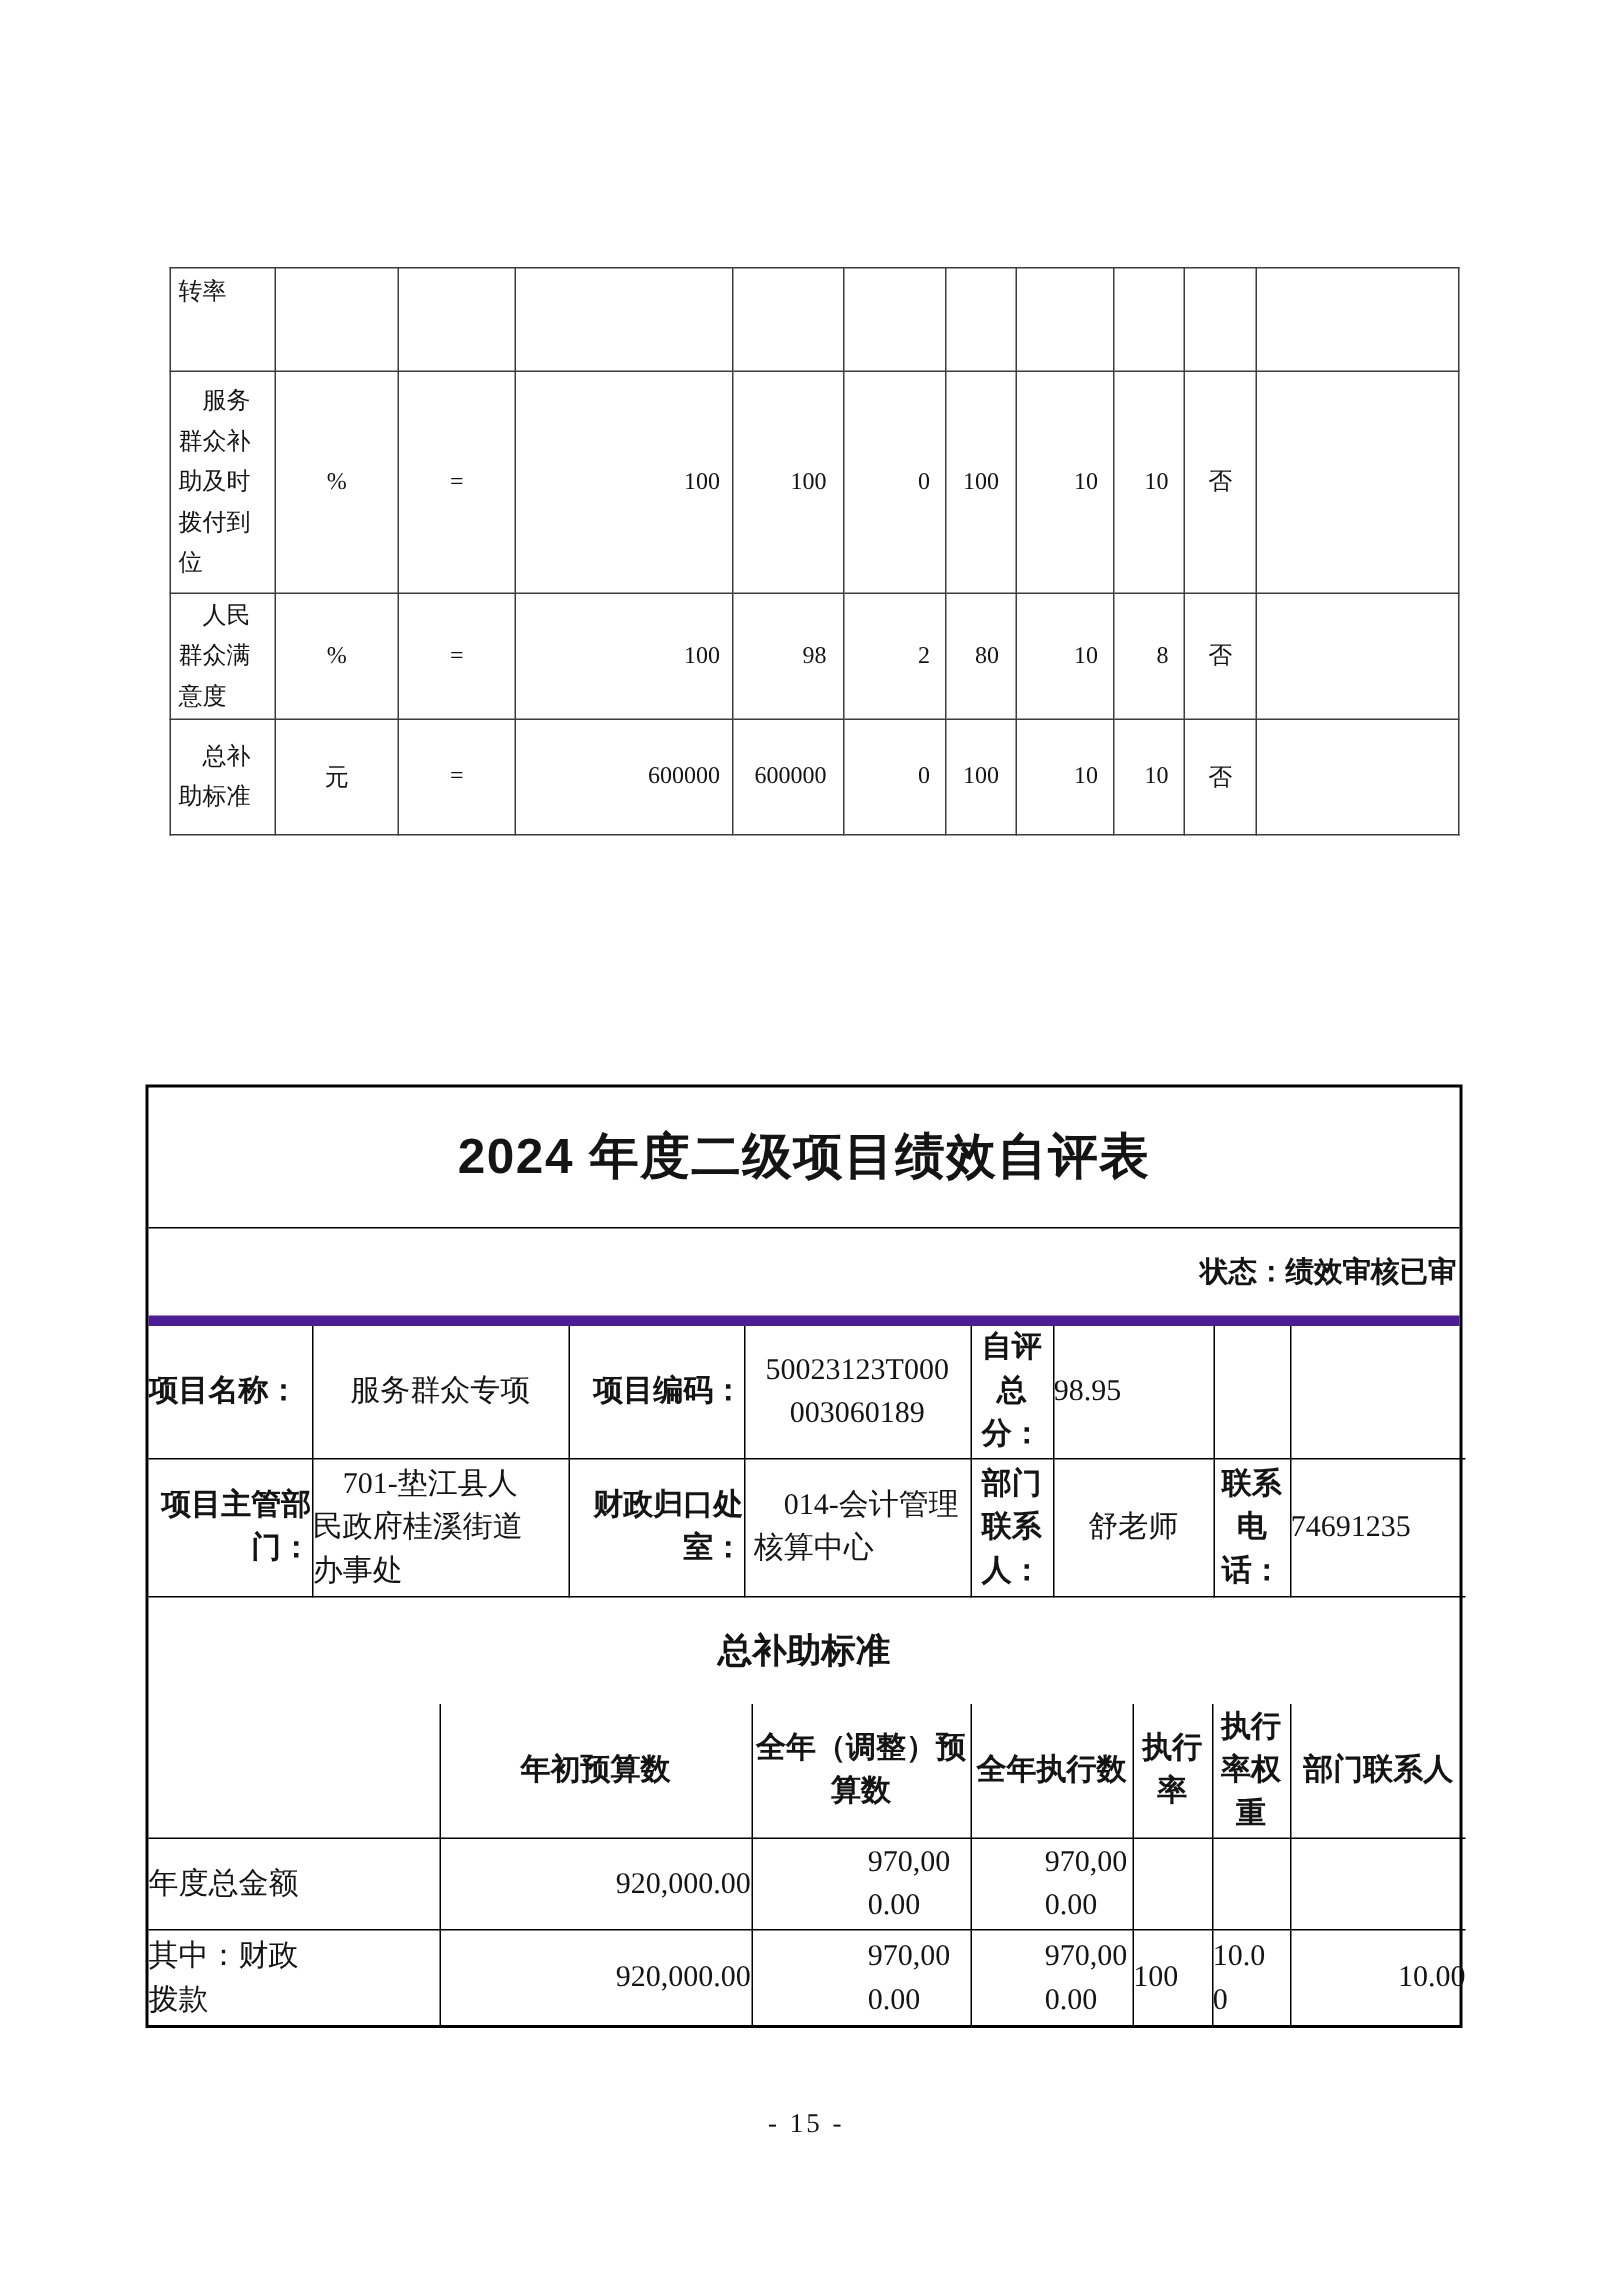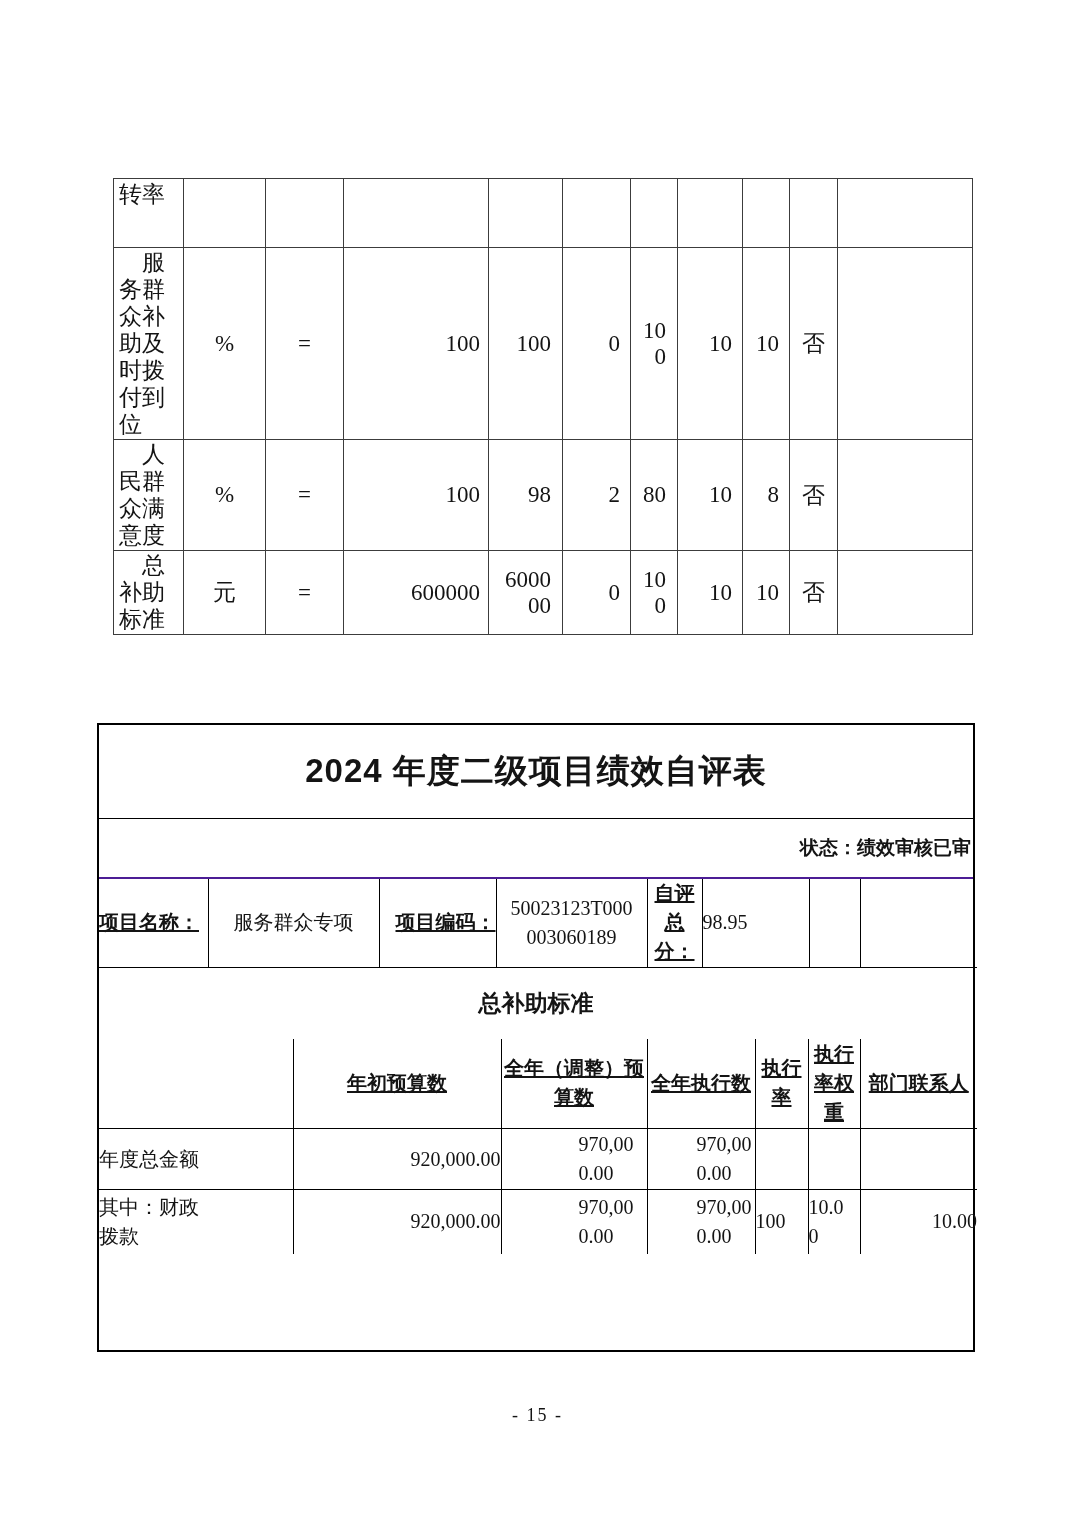--- a/index.html
+++ b/index.html
@@ -3,55 +3,55 @@
 <meta charset="utf-8">
 <style>
   html,body{margin:0;padding:0;background:#e8e8e8;}
   .page{
     position:relative;width:1075px;height:1520px;background:#ffffff;
     color:#141414;margin:0 auto;overflow:hidden;
     font-family:"Liberation Serif","DejaVu Serif",serif;
   }
   
   table{border-collapse:collapse;table-layout:fixed;}
-  .t1{position:absolute;left:113px;top:178px;width:859px;font-size:23px;}
+  .t1{position:absolute;left:113px;top:178px;width:859px;font-size:16px;}
   .t1 td{border:1px solid #3c3c3c;vertical-align:middle;overflow:hidden;padding:0;}
   .t1 .lab{text-align:left;padding:1px 5px;text-indent:1em;line-height:27px;}
   .t1 .cont{vertical-align:top;text-indent:0;padding-top:2px;}
   .t1 .cen{text-align:center;}
   .t1 .num{text-align:right;word-break:break-all;line-height:26px;}
   .t1 .p8{padding:0 8px;}
   .t1 .p10{padding:0 10px;}
   .t1 .p11{padding:0 11px;}
   
   .t2{
     position:absolute;left:97px;top:723px;width:878px;height:629px;
     border:2px solid #000;box-sizing:border-box;background:#fff;
   }
   .t2-title{
     height:93px;border-bottom:1px solid #000;display:flex;
     align-items:center;justify-content:center;
     font-family:"Liberation Sans","DejaVu Sans",sans-serif;
     font-weight:bold;font-size:33px;letter-spacing:1px;
   }
   .t2-status{
-    height:58px;border-bottom:2px solid #4c1d95;display:flex;
+    height:58px;border-bottom:7px solid #4c1d95;display:flex;
     align-items:center;justify-content:flex-end;padding-right:2px;
     font-family:"Liberation Sans","DejaVu Sans",sans-serif;
     font-weight:bold;font-size:19px;
   }
   .t2 table{width:100%;}
   .t2 td{border:1px solid #000;vertical-align:middle;overflow:hidden;padding:0;font-size:20px;line-height:29px;}
   .t2 table tr:first-child td{border-top:0;}
   .t2 td:first-child{border-left:0;}
   .t2 td:last-child{border-right:0;}
   .tfund tr:last-child td{border-bottom:0;}
   .blabel{
     font-family:"Liberation Sans","DejaVu Sans",sans-serif;
-    font-weight:bold;font-size:19px;line-height:27px;text-align:center;padding:0 2px;text-decoration:underline;
+    font-weight:bold;font-size:19px;line-height:27px;text-align:center;padding:0 2px;
   }
   .bl-left{text-align:left;padding-left:4px;}
   .bl-right{text-align:right;padding-right:4px;}
   .cen{text-align:center;}
   .wb{display:inline-block;word-break:break-all;text-align:left;vertical-align:middle;}
   .mw155{max-width:155px;text-indent:1em;}
   .mw138{max-width:138px;text-indent:1em;}
   .mw128{max-width:128px;text-align:center;}
   .mw105{max-width:105px;}
   .mw68{max-width:68px;}
@@ -170,20 +170,30 @@
           <tr style="height:88px">
         <td class="blabel bl-left">项目名称：</td>
         <td class="cen">服务群众专项</td>
         <td class="blabel bl-right">项目编码：</td>
         <td class="cen"><span class="wb mw128">50023123T000003060189</span></td>
         <td class="blabel">自评总分：</td>
         <td class="vleft20">98.95</td>
         <td></td>
         <td></td>
       </tr>
+      <tr style="height:92px">
+        <td class="blabel bl-right">项目主管部门：</td>
+        <td class="vleft"><span class="wb mw155">701-垫江县人民政府桂溪街道办事处</span></td>
+        <td class="blabel bl-right">财政归口处室：</td>
+        <td class="cen"><span class="wb mw138">014-会计管理核算中心</span></td>
+        <td class="blabel">部门联系人：</td>
+        <td class="cen">舒老师</td>
+        <td class="blabel">联系电话：</td>
+        <td class="pl4">74691235</td>
+      </tr>
     </tbody>
       </table>
 
     <div class="fsec">总补助标准</div>
 
     <table class="tfund">
       <colgroup>
         <col style="width:194px">
           <col style="width:208px">
           <col style="width:146px">

